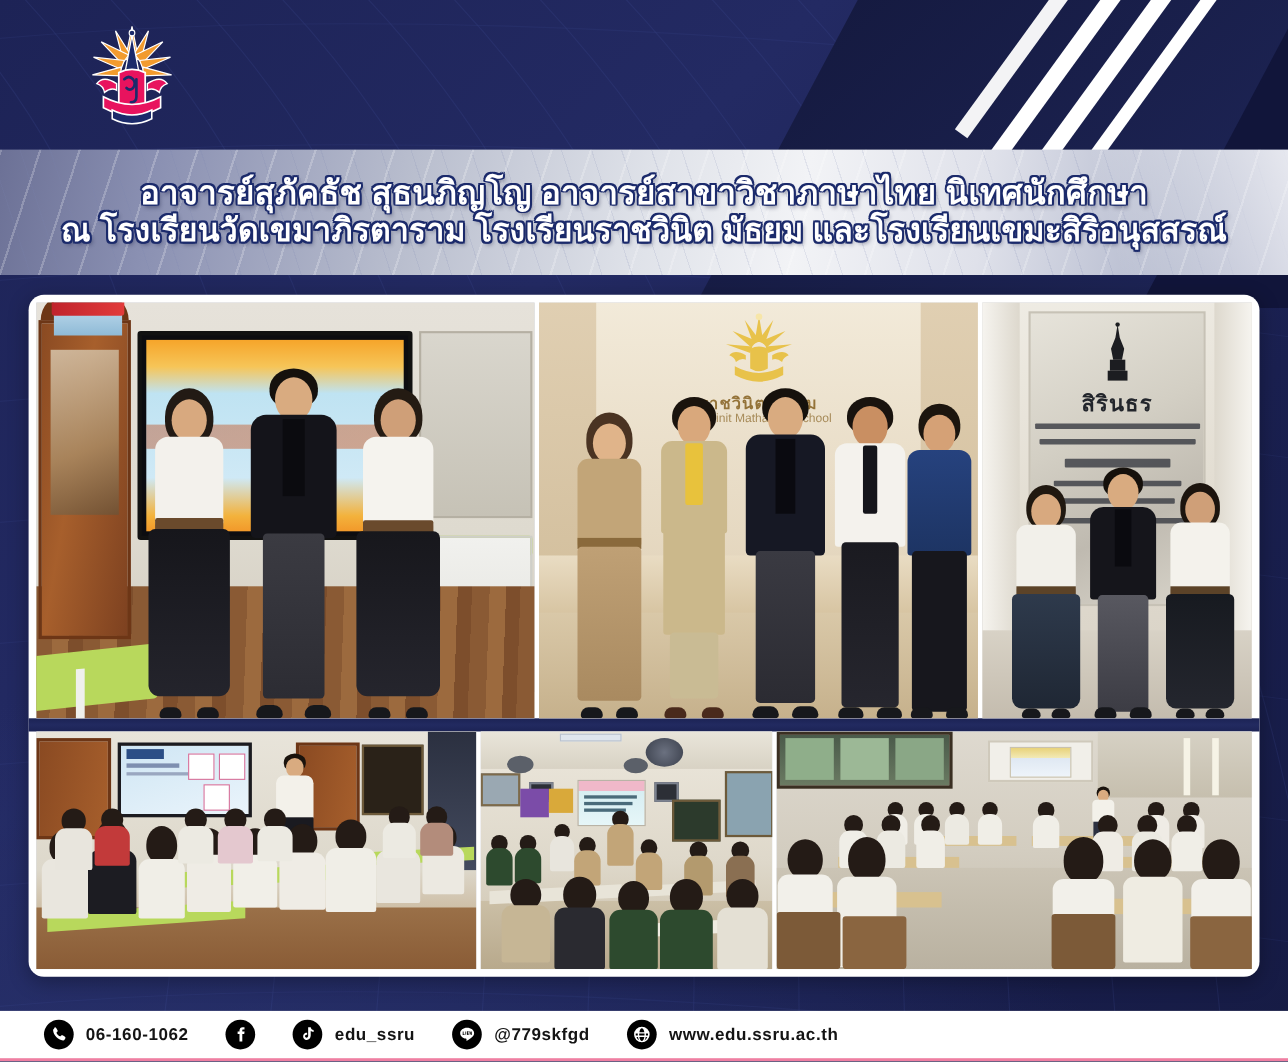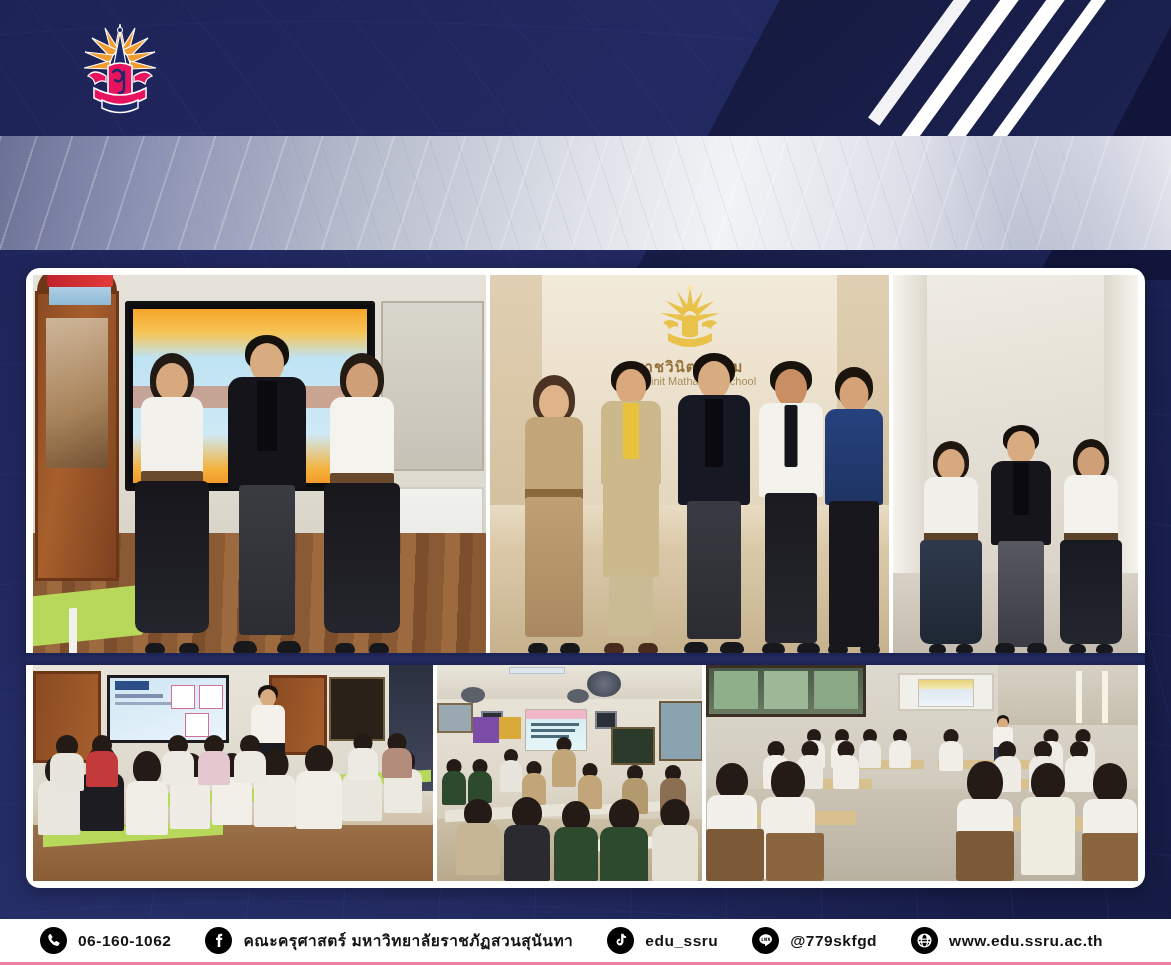--- a/index.html
+++ b/index.html
@@ -351,20 +351,22 @@
         <path d="M62 62 q12 -8 18 0 q-6 2 -7 8 q-6 -5 -11 -2 Z" fill="#e8135e" stroke="#ffffff" stroke-width="1.3"></path>
 
         <path d="M22 74 q26 14 52 0 l0 10 q-26 14 -52 0 Z" fill="#e8135e" stroke="#ffffff" stroke-width="1.5"></path>
         <path d="M30 86 q18 9 36 0 l0 8 q-18 9 -36 0 Z" fill="#1b2a6b" stroke="#ffffff" stroke-width="1.4"></path>
       </g>
     </svg>
   </div>
 
   <div class="title-band">
     <div class="title-inner">
+      <div class="title-line l1">อาจารย์สุภัคธัช สุธนภิญโญ อาจารย์สาขาวิชาภาษาไทย นิเทศนักศึกษา</div>
+      <div class="title-line l2">ณ โรงเรียนวัดเขมาภิรตาราม โรงเรียนราชวินิต มัธยม และโรงเรียนเขมะสิริอนุสสรณ์</div>
     </div>
   </div>
   <div class="band-slash"></div>
 
   <div class="collage">
 
     <div class="row-top">
 
       <div class="photo p1">
         <div class="wall sc"></div>
@@ -491,20 +493,37 @@
           <div class="p-shoe" style="left:6px;"></div>
             <div class="p-shoe" style="right:6px;"></div>
         </div>
         <span class="ph-label">ห้าบุคคลยืนถ่ายภาพหน้าตราสัญลักษณ์โรงเรียน</span>
       </div>
 
       <div class="photo p3">
         <div class="marblewall sc"></div>
         <div class="colL sc"></div>
         <div class="colR sc"></div>
+        <div class="plaque sc">
+          <div class="pg-sym sc">
+            <svg viewBox="0 0 32 58" xmlns="http://www.w3.org/2000/svg">
+              <path d="M16 2 L18 14 L22 24 L20 34 L12 34 L10 24 L14 14 Z" fill="#1c1d21"></path>
+              <rect x="9" y="34" width="14" height="10" fill="#1c1d21"></rect>
+              <rect x="7" y="44" width="18" height="9" fill="#1c1d21"></rect>
+              <circle cx="16" cy="2" r="2" fill="#1c1d21"></circle>
+            </svg>
+          </div>
+          <div class="sig">สิรินธร</div>
+          <div class="pline" style="top:100px; width:150px; height:5px;"></div>
+          <div class="pline" style="top:114px; width:142px; height:5px;"></div>
+          <div class="pline" style="top:132px; width:96px; height:8px;"></div>
+          <div class="pline" style="top:152px; width:116px; height:5px;"></div>
+          <div class="pline" style="top:168px; width:104px; height:5px;"></div>
+          <div class="pline" style="top:186px; width:136px; height:5px;"></div>
+        </div>
         <div class="floor3 sc"></div>
 
         <div class="person" style="left:24px; width:68px; height:212px;">
           <div class="p-hair" style="top:0; width:36px; height:40px; background:#201810;"></div>
           <div class="p-head" style="top:8px; width:27px; height:32px; background:#d8a97f;"></div>
           <div class="p-torso" style="top:36px; width:54px; height:60px; background:#f2f0ea; border-radius:10px 10px 3px 3px;"></div>
           <div class="p-torso" style="top:92px; width:54px; height:9px; background:#5c4328;"></div>
           <div class="p-legs" style="top:99px; width:62px; height:104px; background:linear-gradient(180deg,#2e3a4c,#1f2734); border-radius:5px 5px 9px 9px;"></div>
           <div class="p-shoe" style="left:12px; width:17px; height:9px;"></div>
             <div class="p-shoe" style="right:12px; width:17px; height:9px;"></div>
@@ -827,21 +846,20 @@
         </span>
         <span class="f-text">06-160-1062</span>
       </div>
 
       <div class="f-item">
         <span class="f-icon">
           <svg viewBox="0 0 24 24" xmlns="http://www.w3.org/2000/svg">
             <path d="M14.5 8.2V6.6c0-.7.2-1.1 1.2-1.1h1.6V2.6c-.3 0-1.3-.1-2.4-.1-2.4 0-4 1.5-4 4.2v1.5H8.5v3.2h2.4V21h3.6v-9.6h2.5l.4-3.2h-2.9z"></path>
           </svg>
         </span>
-        <span class="f-text">คณะครุศาสตร์ มหาวิทยาลัยราชภัฏสวนสุนันทา</span>
       </div>
 
       <div class="f-item">
         <span class="f-icon">
           <svg viewBox="0 0 24 24" xmlns="http://www.w3.org/2000/svg">
             <path d="M16.2 2.5c.3 2.1 1.6 3.4 3.7 3.6v2.5c-1.3.1-2.5-.3-3.7-1v5.7c0 4.4-4.1 6.9-7.5 4.9-2.2-1.3-2.9-4.2-1.6-6.4.9-1.6 2.7-2.5 4.5-2.2v2.6c-.3-.1-.6-.1-.9-.1-1.1.1-1.9 1-1.8 2.1.1 1.1 1 1.9 2.1 1.8 1.1-.1 1.9-1 1.9-2.1V2.5h3.3z"></path>
           </svg>
         </span>
         <span class="f-text">edu_ssru</span>
       </div>

